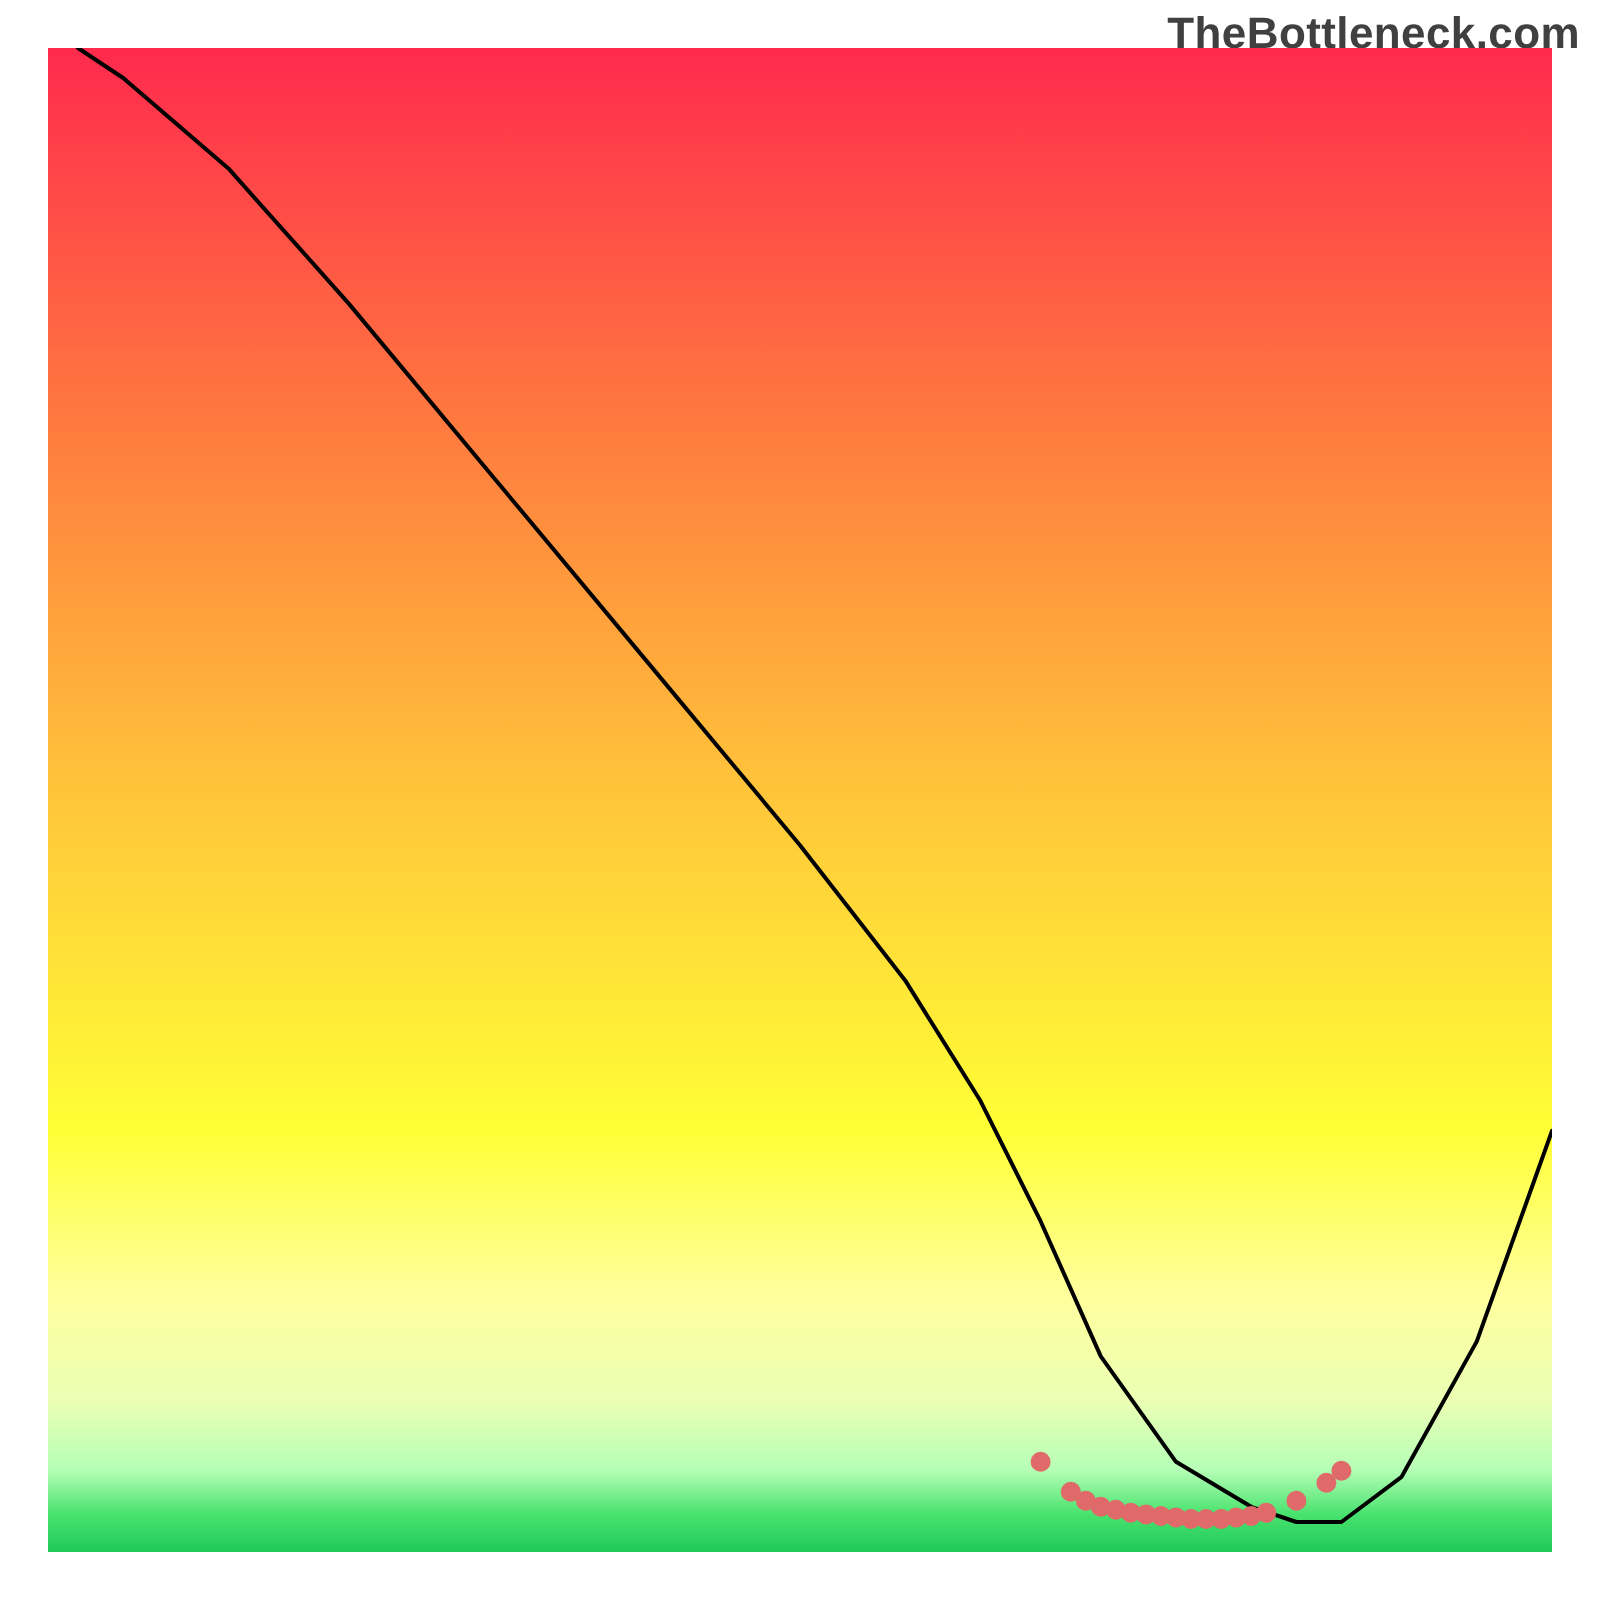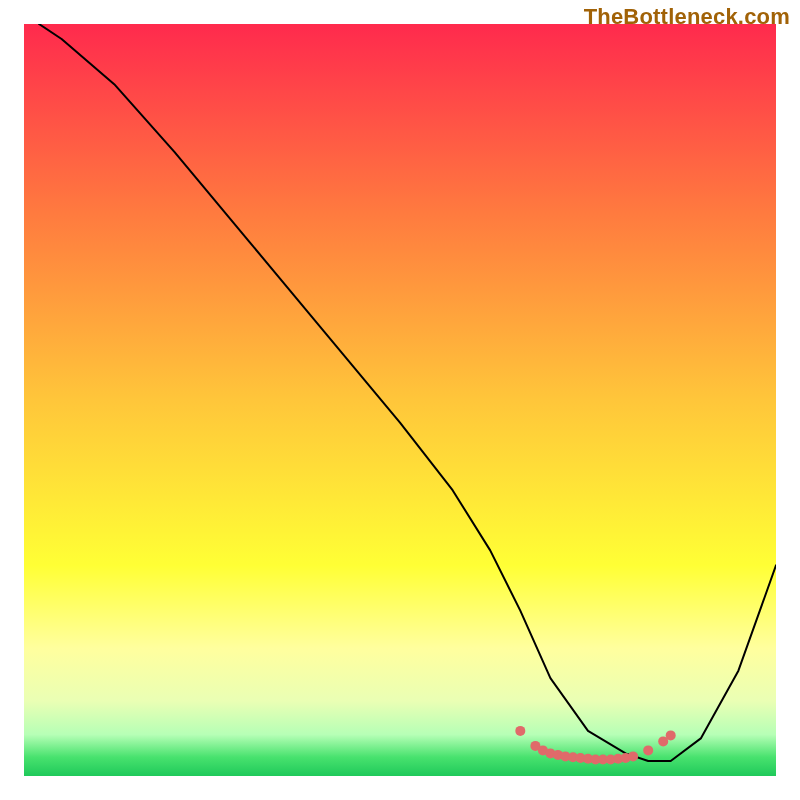--- a/index.html
+++ b/index.html
@@ -21,21 +21,21 @@
     top: 24px;
     width: 752px;
     height: 752px;
   }
   .watermark {
     position: absolute;
     top: 4px;
     right: 10px;
     font-size: 22px;
     font-weight: bold;
-    color: #a16207;
+    color: #404040;
     letter-spacing: 0.2px;
   }
   svg { display: block; }
 </style>
 </head>
 <body>
 
 <div class="chart-wrap">
   <div class="watermark">TheBottleneck.com</div>
 

